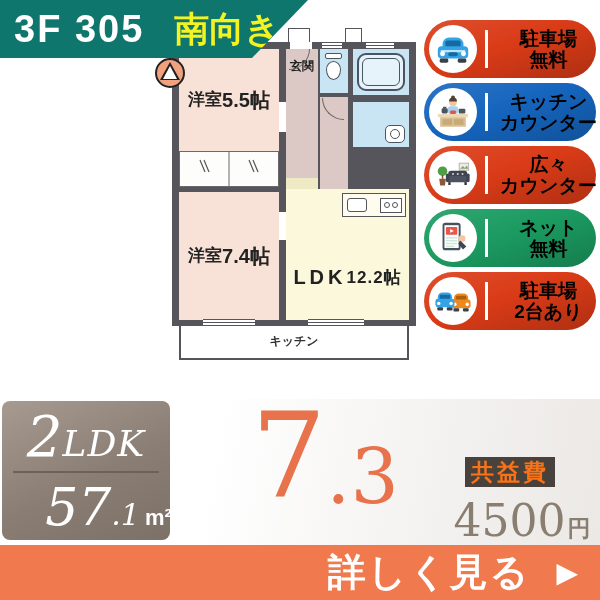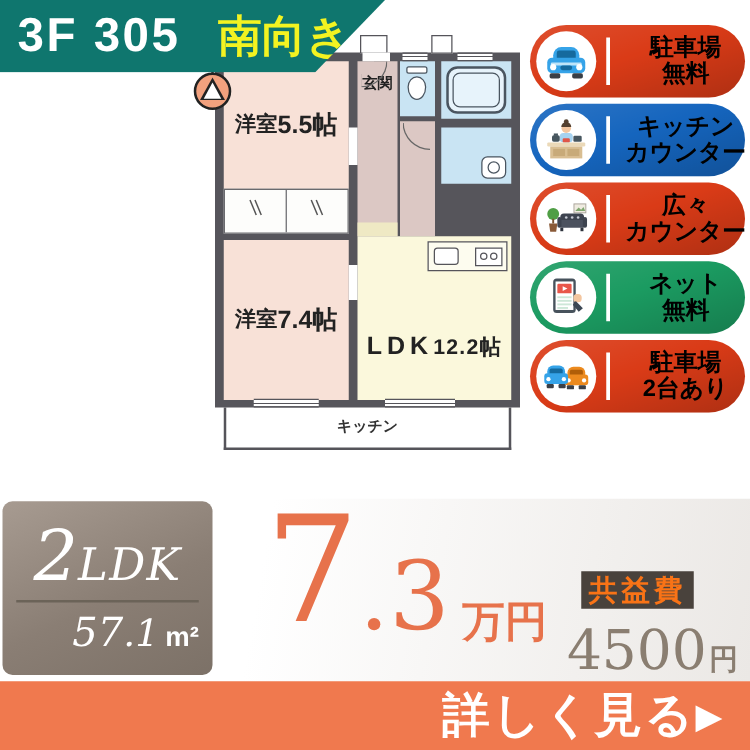--- a/index.html
+++ b/index.html
@@ -86,39 +86,39 @@
   #info{position:absolute;left:0;top:399px;width:600px;height:146px;
         background:linear-gradient(100deg,#ffffff 35%,#EBE8E5 100%);}
   #layout-box{position:absolute;left:2px;top:2px;width:168px;height:139px;border-radius:8px;
               background:linear-gradient(155deg,#A79B91 0%,#8A7E74 55%,#7C7167 100%);
               display:flex;flex-direction:column;align-items:center;justify-content:center;color:#fff;}
   .serif{font-family:"DejaVu Serif","Liberation Serif",serif;}
   #layout-box .row{display:flex;align-items:baseline;line-height:1;}
   #layout-box .big{font-size:56px;font-style:italic;}
   #layout-box .mid{font-size:36px;font-style:italic;letter-spacing:1px;}
   #layout-box .divider{width:146px;height:2px;background:#6B6358;margin:6px 0 8px;}
-  #layout-box .num{font-size:32px;font-style:italic;margin-left:45px;}
+  #layout-box .num{font-size:52px;font-style:italic;margin-left:45px;}
   #layout-box .dec{font-size:30px;font-style:italic;}
   #layout-box .unit{font-size:22px;font-weight:700;margin-left:5px;font-family:"Liberation Sans",sans-serif;}
   #price{position:absolute;left:190px;top:0;width:270px;height:142px;
          display:flex;align-items:flex-end;justify-content:center;padding-bottom:26px;line-height:1;}
   #price .int{font-size:118px;}
   #price .dec{font-size:76px;}
   #price .unit{font-size:34px;font-weight:700;margin-left:10px;font-family:"Liberation Sans",sans-serif;}
   #fee-label{position:absolute;left:465px;top:58px;width:90px;height:30px;background:#49423C;
              color:#f97316;font-size:23px;font-weight:700;letter-spacing:3px;
              display:flex;align-items:center;justify-content:center;}
   #fee-value{position:absolute;left:452px;top:89px;width:140px;display:flex;align-items:baseline;
              justify-content:center;color:#8A7E71;line-height:1;margin-top:11px;}
   #fee-value .num{font-size:44px;}
   #fee-value .unit{font-size:23px;font-weight:700;margin-left:2px;font-family:"Liberation Sans",sans-serif;}
 
   
   #cta{position:absolute;left:0;top:545px;width:600px;height:55px;
-       display:flex;align-items:center;justify-content:flex-end;padding-right:22px;cursor:pointer;}
+       display:flex;align-items:center;justify-content:flex-end;gap:26px;padding-right:22px;cursor:pointer;}
   #cta .label{color:#fff;font-size:38px;font-weight:700;letter-spacing:2px;}
   #cta .arrow{color:#fff;font-size:28px;line-height:1;}
 </style>
 </head>
 <body>
 
 <div id="canvas">
 
   <div id="floorplan">
     <div class="abs fp-wall"></div>
@@ -341,21 +341,20 @@
       <div class="row serif">
         <span class="num">57</span>
         <span class="dec">.1</span>
         <span class="unit">m²</span>
       </div>
     </div>
 
     <div id="price" class="serif" style="color: rgb(231, 114, 75);">
       <span class="int">7</span>
       <span class="dec">.3</span>
-      <span class="unit">万円</span>
     </div>
 
     <div id="fee-label">共益費</div>
     <div id="fee-value">
       <span class="num serif">4500</span>
       <span class="unit">円</span>
     </div>
   </div>
 
   <div id="cta" style="background-color: rgb(240, 121, 78);">

